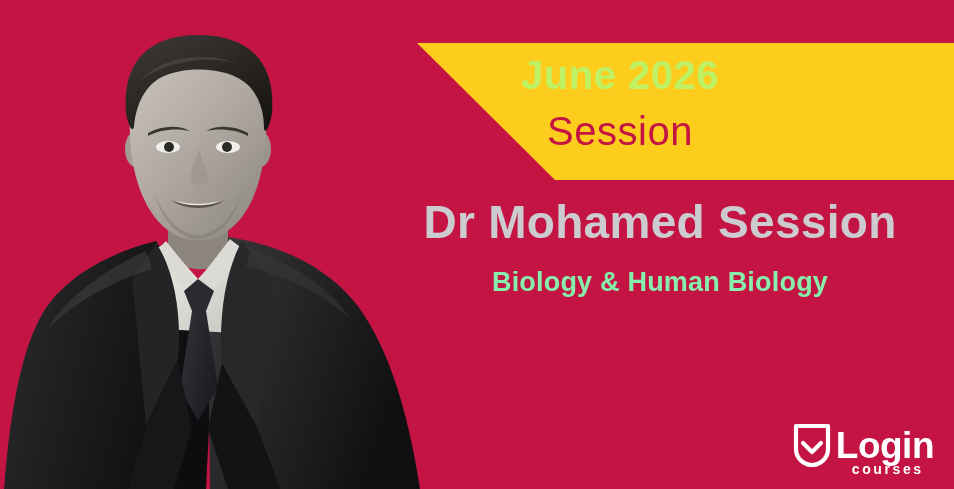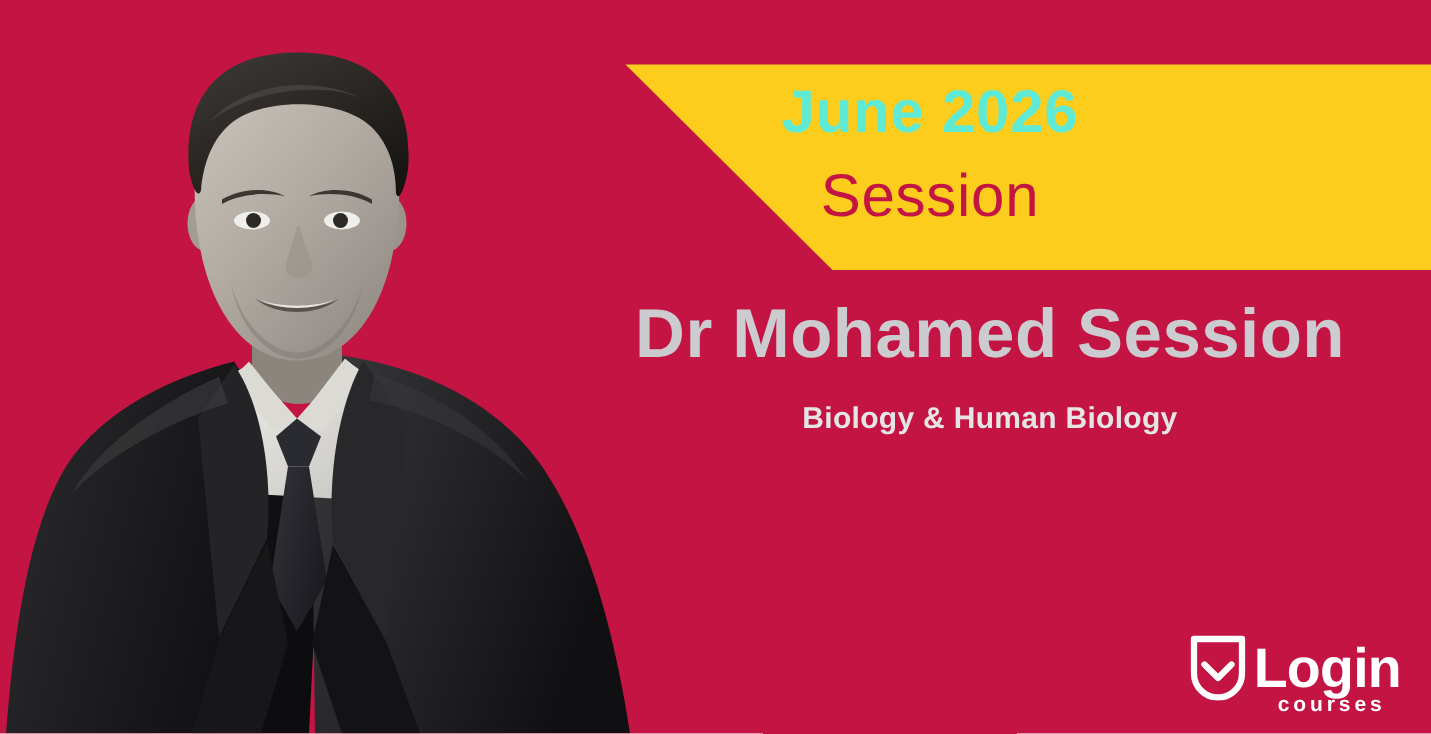--- a/index.html
+++ b/index.html
@@ -29,21 +29,21 @@
   .session-text-block {
     position: absolute;
     left: 455px;
     top: 55px;
     width: 330px;
     text-align: center;
   }
   .session-month {
     font-size: 40px;
     font-weight: bold;
-    color: #5eead4;
+    color: #bef264;
     letter-spacing: 0.5px;
     line-height: 1.0;
     margin: 0 0 8px 0;
     white-space: nowrap;
   }
   .session-word {
     font-size: 40px;
     font-weight: normal;
     color: #c41443;
     letter-spacing: 0.5px;
@@ -72,23 +72,23 @@
   .speaker-name {
     font-size: 46px;
     font-weight: bold;
     color: #cbcbd0;
     letter-spacing: 0.3px;
     line-height: 1.05;
     margin: 0;
     white-space: nowrap;
   }
   .speaker-subject {
-    font-size: 20px;
-    font-weight: bold;
-    color: #e5e5e5;
+    font-size: 27px;
+    font-weight: bold;
+    color: #86efac;
     letter-spacing: 0.2px;
     line-height: 1.1;
     margin: 22px 0 0 0;
     white-space: nowrap;
   }
 
   
   .logo {
     position: absolute;
     right: 20px;

